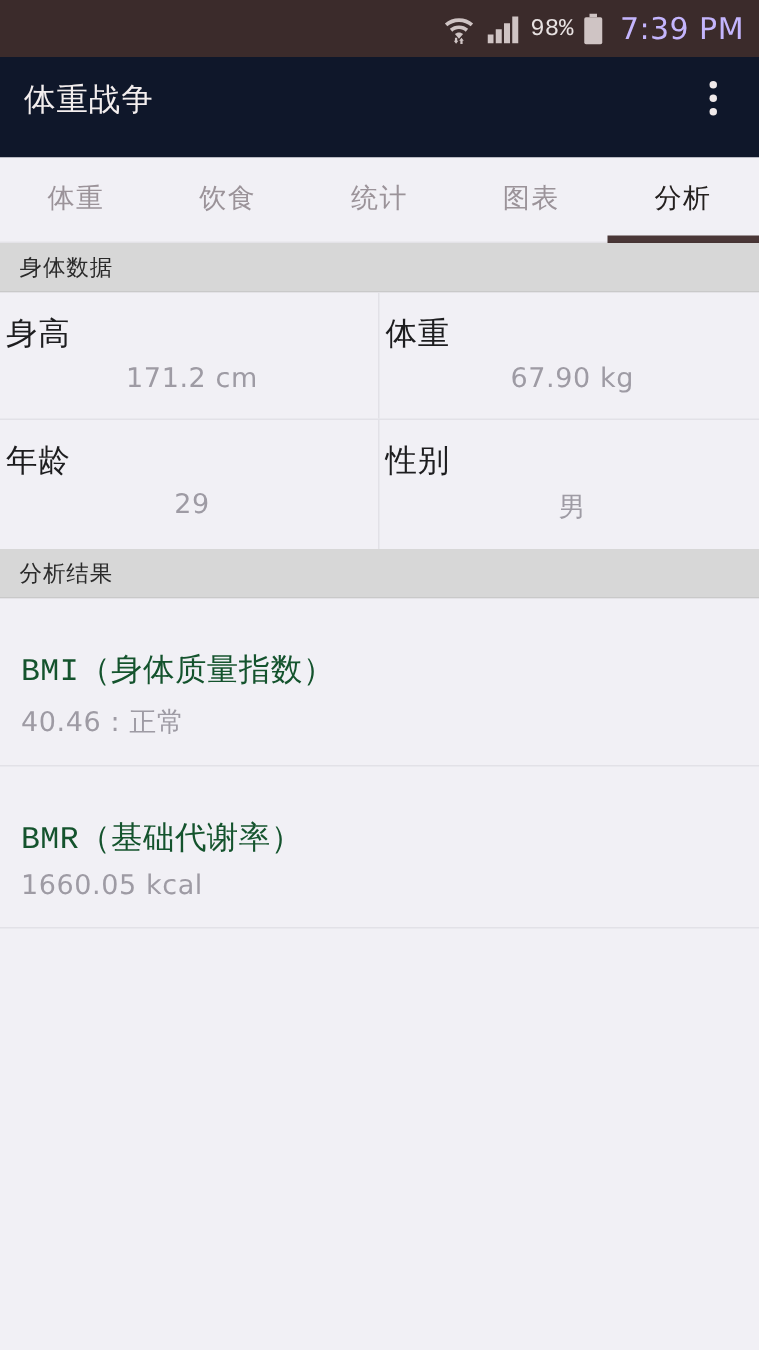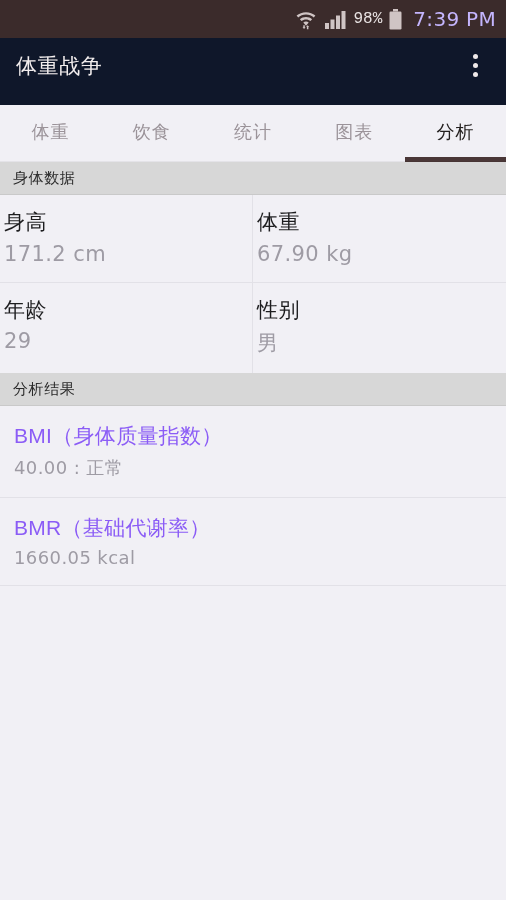--- a/index.html
+++ b/index.html
@@ -79,30 +79,32 @@
   .grid-row + .grid-row { border-top:1px solid #e2e1e7; }
   .cell {
     flex:1 1 50%; padding:14px 0 16px 4px; min-height:82px;
   }
   .cell.left { border-right:1px solid #e2e1e7; }
   .cell-label {
     font-size:21px; color:#1d1d1f; letter-spacing:0.5px; line-height:1.32;
     font-family:"DejaVu Sans",sans-serif;
   }
   .cell-value {
-    font-size:21px; color:#9e9ba4; letter-spacing:0.4px; margin-top:5px;
-    font-family:"DejaVu Sans",sans-serif;
+    font-size:18px; color:#9e9ba4; letter-spacing:0.4px; margin-top:5px;
+    font-family:"DejaVu Sans",sans-serif;
+    text-align:center;
   }
 
   
   .res-row { background:#f1f0f5; padding:16px 14px 17px 14px; }
   .res-row + .res-row { border-top:1px solid #e2e1e7; }
   .res-title {
-    font-size:21px; color:#8b5cf6; letter-spacing:0.3px; line-height:1.3;
-    font-family:Liberation Sans, sans-serif;
+    font-size:21px; color:#14532d; letter-spacing:0.3px; line-height:1.3;
+    font-family:Liberation Mono, monospace;
+    margin-top:20px;
   }
   .res-value {
     font-size:18px; color:#9e9ba4; letter-spacing:0.4px; margin-top:6px;
     font-family:"DejaVu Sans",sans-serif;
   }
   .list-end { border-top:1px solid #e2e1e7; }
   .filler { flex:1; background:#f1f0f5; }
 </style>
 </head>
 <body>
@@ -176,21 +178,21 @@
     <div class="cell">
       <div class="cell-label">性别</div>
       <div class="cell-value">男</div>
     </div>
   </div>
 
   <div class="sec-header">分析结果</div>
 
   <div class="res-row">
     <div class="res-title">BMI（身体质量指数）</div>
-    <div class="res-value">40.00 : 正常</div>
+    <div class="res-value">40.46 : 正常</div>
   </div>
 
   <div class="res-row">
     <div class="res-title">BMR（基础代谢率）</div>
     <div class="res-value">1660.05 kcal</div>
   </div>
 
   <div class="list-end"></div>
   <div class="filler"></div>
 

